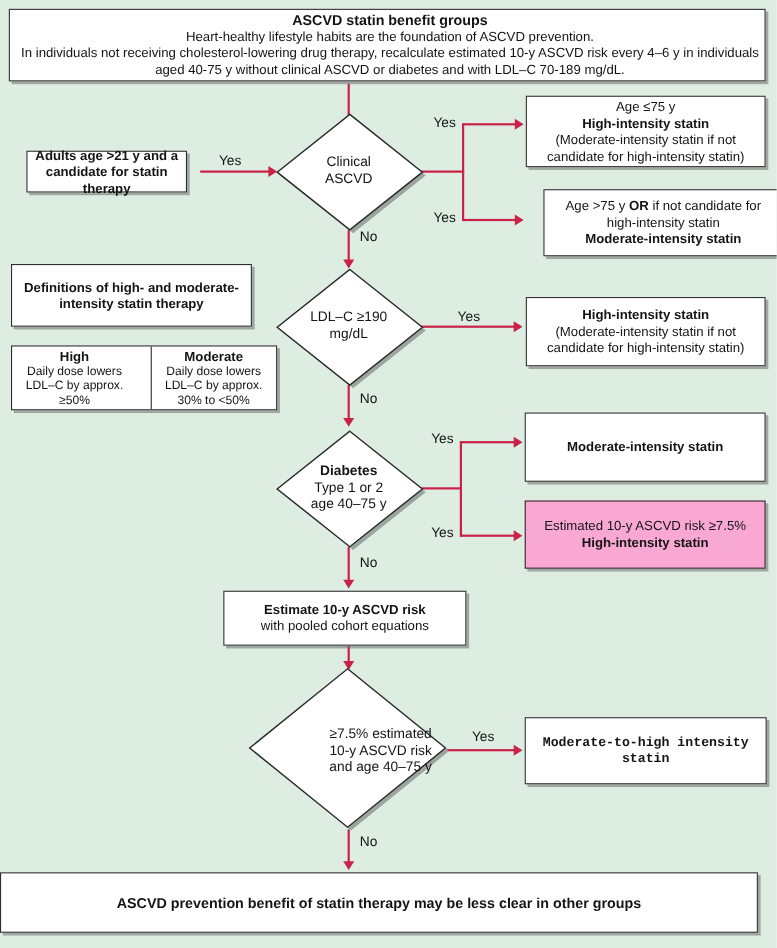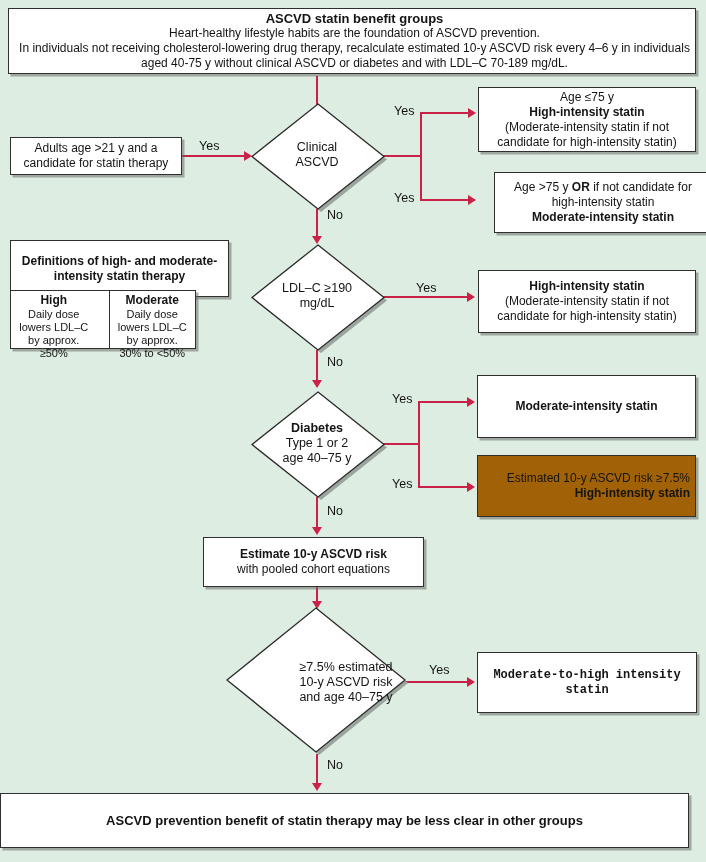--- a/index.html
+++ b/index.html
@@ -3,21 +3,21 @@
 <meta charset="utf-8">
 <style>
   html,body{margin:0;padding:0;}
   body{font-family:"Liberation Sans","DejaVu Sans",sans-serif;color:#141414;}
   .canvas{position:relative;width:706px;height:862px;background:#deede2;overflow:hidden;}
 
   .box{position:absolute;background:#ffffff;border:1.4px solid #2f2f2f;
        box-shadow:2.5px 2.5px 0 rgba(105,112,108,.55);
        display:flex;flex-direction:column;justify-content:center;align-items:center;
        text-align:center;font-size:12px;line-height:15px;box-sizing:border-box;padding:3px 5px;}
-  .salmon{background:#a16207;align-items:flex-end;}
+  .salmon{background:#f9a8d4;}
   .b{font-weight:bold;}
   .t13{font-size:13px;}
 
   .hline,.vline{position:absolute;background:#c92148;}
   .hline{height:2px;}
   .vline{width:2px;}
   .ah-r{position:absolute;width:0;height:0;border-top:5px solid transparent;
         border-bottom:5px solid transparent;border-left:8px solid #c92148;}
   .ah-d{position:absolute;width:0;height:0;border-left:5px solid transparent;
         border-right:5px solid transparent;border-top:8px solid #c92148;}
@@ -95,29 +95,29 @@
   <span class="lbl" style="left:327px;top:504px;">No</span>
   <span class="lbl" style="left:429px;top:663px;">Yes</span>
   <span class="lbl" style="left:327px;top:758px;">No</span>
 
   <div class="box" style="left:8px;top:8px;width:688px;height:66px;padding-left:10px;">
     <div class="b t13">ASCVD statin benefit groups</div>
     <div>Heart-healthy lifestyle habits are the foundation of ASCVD prevention.</div>
     <div>In individuals not receiving cholesterol-lowering drug therapy, recalculate estimated 10-y ASCVD risk every 4–6 y in individuals aged 40-75 y without clinical ASCVD or diabetes and with LDL–C 70-189 mg/dL.</div>
   </div>
 
-  <div class="box" style="left:10px;top:137px;width:172px;height:38px;">
+  <div class="box" style="left:24px;top:137px;width:146px;height:38px;font-weight:bold;">
     <div>Adults age &gt;21 y and a candidate for statin therapy</div>
   </div>
 
   <div class="box" style="left:10px;top:240px;width:219px;height:57px;">
     <div class="b">Definitions of high- and moderate-intensity statin therapy</div>
   </div>
 
-  <div class="box defcols" style="left:10px;top:290px;width:186px;height:59px;gap:12px;">
+  <div class="box defcols" style="left:10px;top:314px;width:242px;height:59px;gap:12px;">
     <div class="defcol">
       <div class="hdr">High</div>
       <div>Daily dose lowers LDL–C by approx.</div>
       <div>≥50%</div>
     </div>
     <div class="defcol">
       <div class="hdr">Moderate</div>
       <div>Daily dose lowers LDL–C by approx.</div>
       <div>30% to &lt;50%</div>
     </div>

